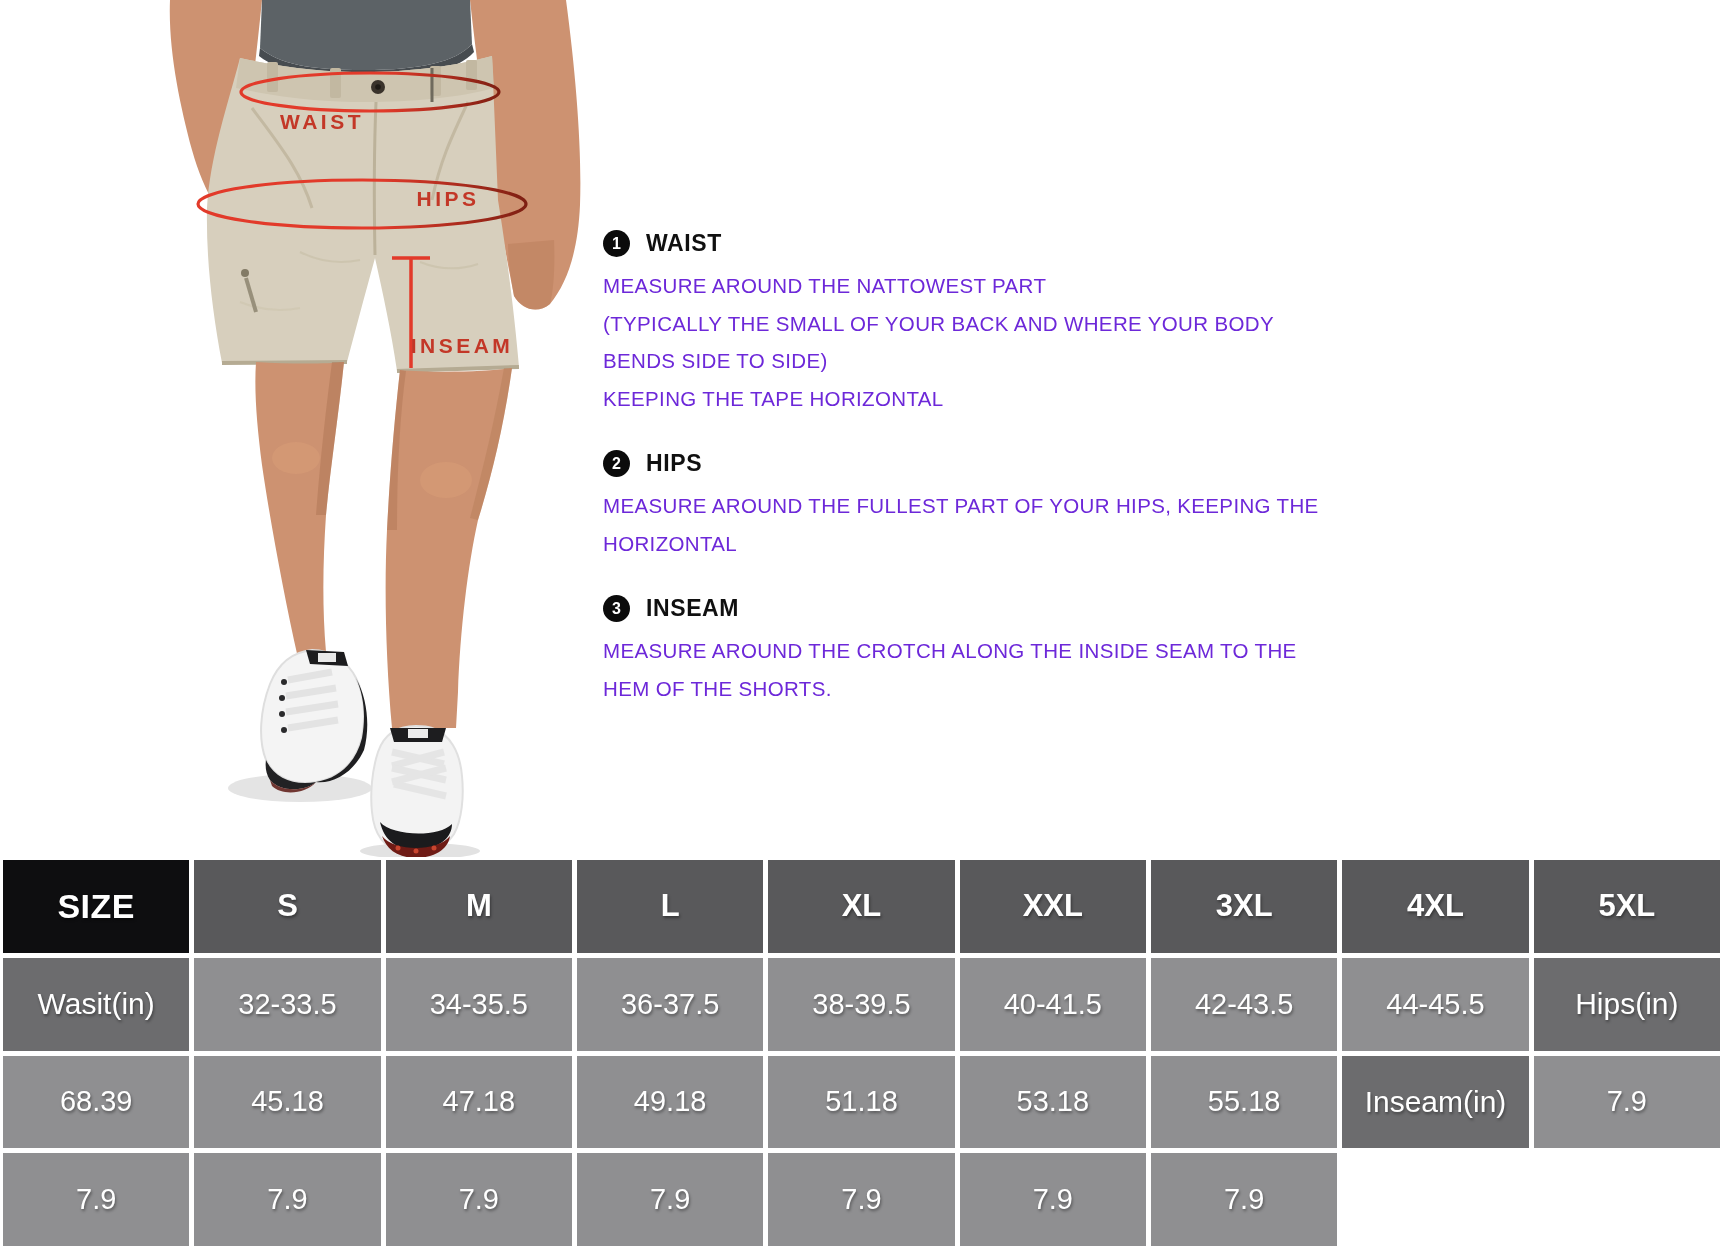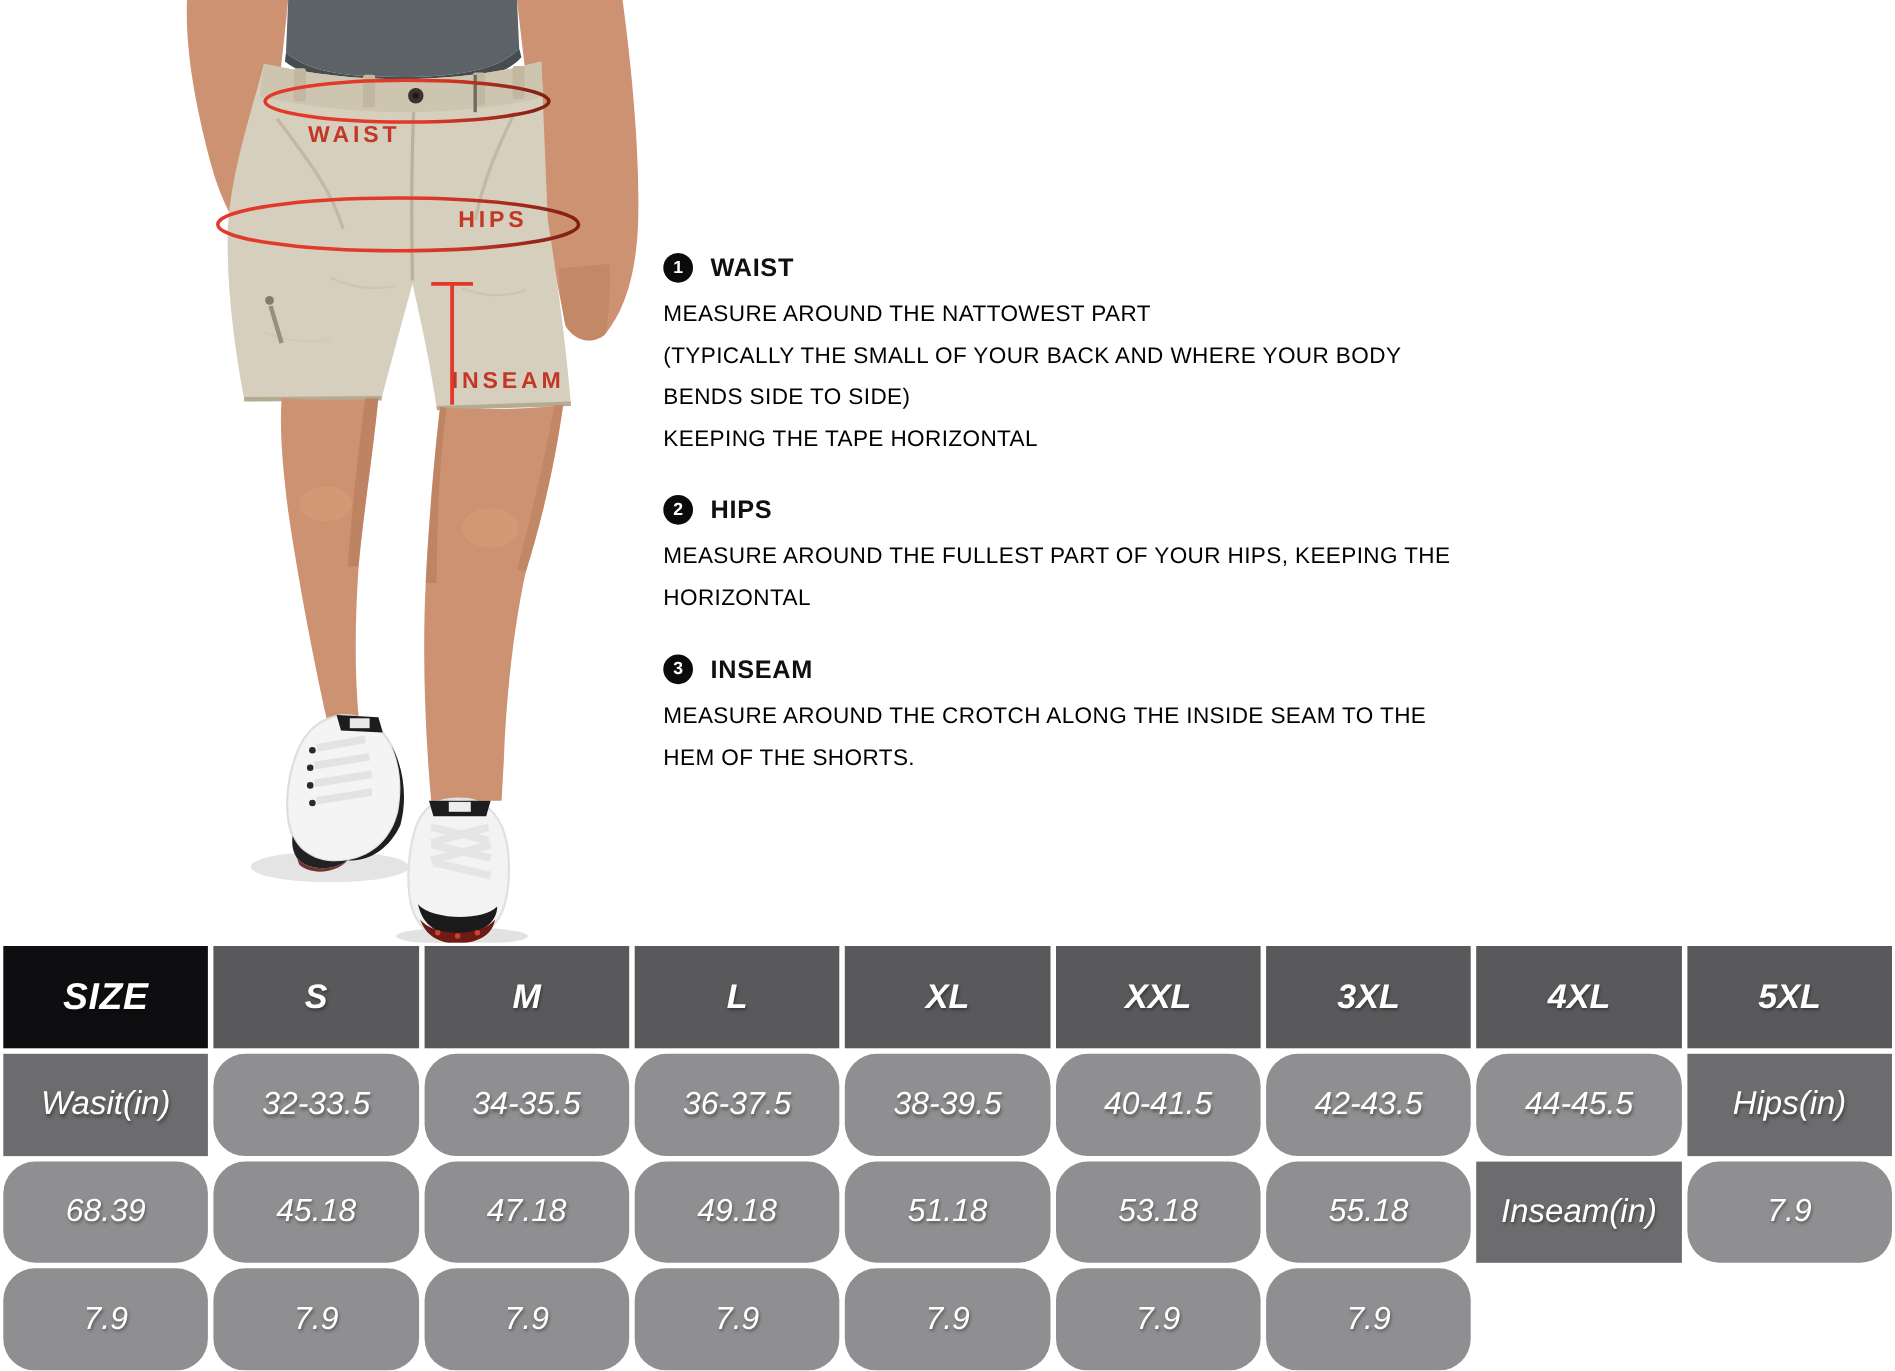--- a/index.html
+++ b/index.html
@@ -24,32 +24,32 @@
             letter-spacing:3.5px;fill:var(--label-red);}
 
   
   .instructions{position:absolute;left:603px;top:230px;width:762px;}
   .section{margin-bottom:33px;}
   .sec-title{display:flex;align-items:center;gap:16px;margin-bottom:10px;}
   .badge{width:27px;height:27px;border-radius:50%;background:#0b0b0b;color:#fff;
          font-size:16px;font-weight:700;display:flex;align-items:center;justify-content:center;
          flex:0 0 auto;}
   .sec-name{font-size:23px;font-weight:700;letter-spacing:.6px;color:#101010;}
-  .line{font-size:20.5px;line-height:37.5px;color:#000000;letter-spacing:.35px;}
+  .line{font-size:20.5px;line-height:37.5px;color:#6d28d9;letter-spacing:.35px;}
 
   
   .size-table{position:absolute;left:0;top:857px;width:1723px;height:389px;
               display:grid;grid-template-columns:repeat(9,1fr);grid-template-rows:repeat(4,1fr);
               gap:5px;padding:3px 3px 0 3px;background:var(--grid-color);}
   .tcell{display:flex;align-items:center;justify-content:center;color:var(--table-text);
-         text-shadow:1px 2px 3px rgba(0,0,0,.4);font-style:italic;}
+         text-shadow:1px 2px 3px rgba(0,0,0,.4);}
   .corner{background:var(--corner-bg);font-size:34px;font-weight:700;letter-spacing:.5px;}
   .colhead{background:var(--header-bg);font-size:31px;font-weight:700;}
   .rowlabel{background:var(--rowlabel-bg);font-size:30px;font-weight:400;}
-  .cell{background:var(--cell-bg);font-size:29px;font-weight:400;border-radius:29px;}
+  .cell{background:var(--cell-bg);font-size:29px;font-weight:400;}
 </style>
 </head>
 <body>
 
 <div class="stage">
 
   <div class="photo">
     <svg viewBox="0 0 600 860" width="600" height="860">
       <defs>
         <linearGradient id="redline" x1="0" y1="0" x2="1" y2="0">

